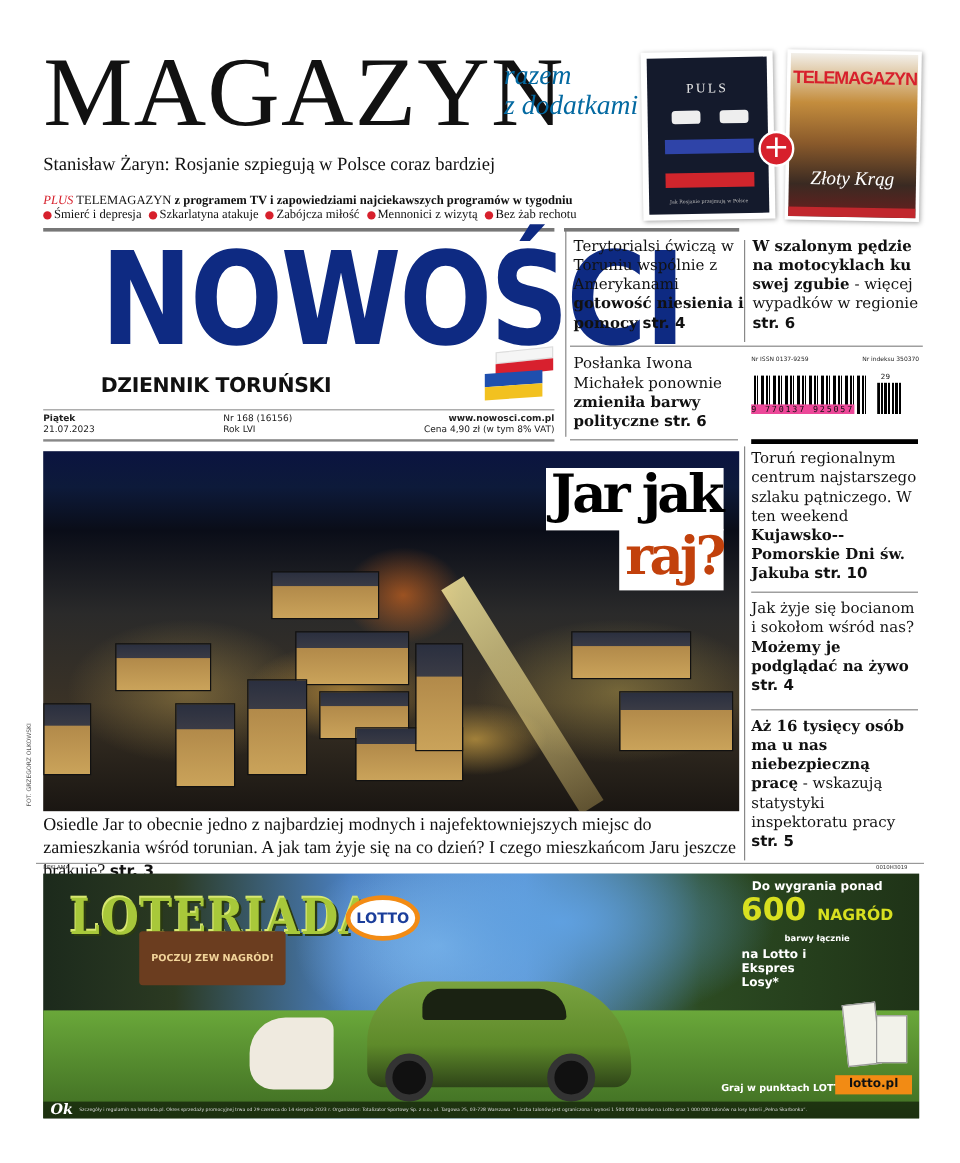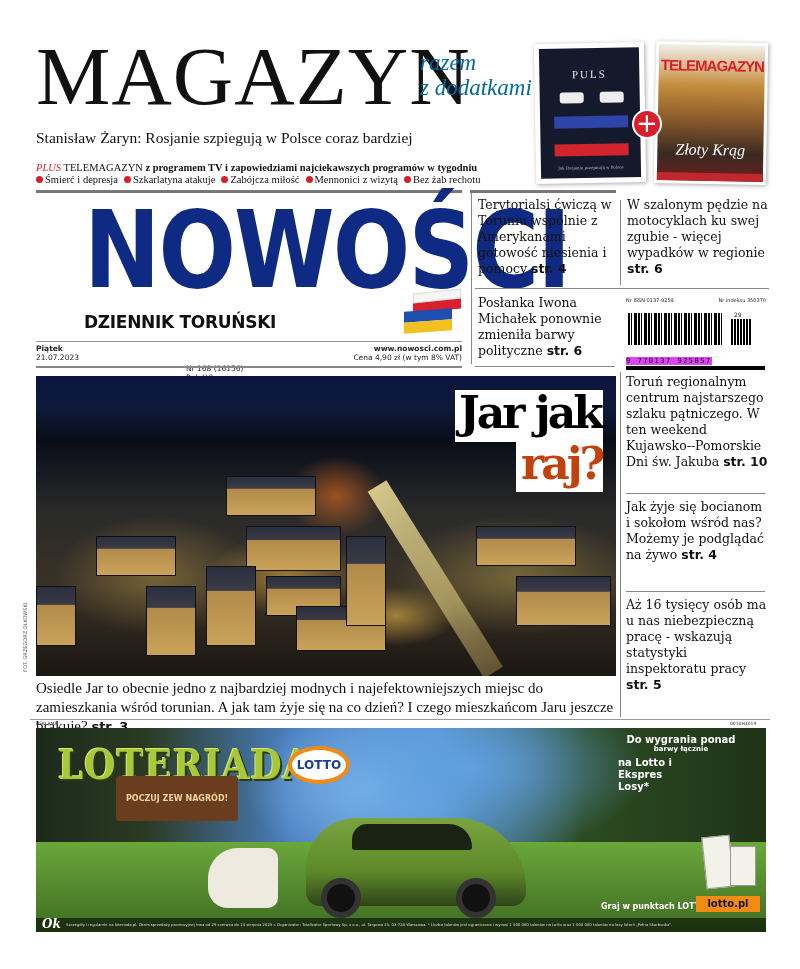--- a/index.html
+++ b/index.html
@@ -43,38 +43,38 @@
   .flag-pl { left: 413px; top: 291px; width: 48px; height: 20px; transform: skewY(-6deg); }
   .flag-pl .w { height: 50%; background: #f5f5f5; border: 1px solid #ddd; }
   .flag-pl .r { height: 50%; background: #d8202e; }
   .flag-ua { left: 404px; top: 310px; width: 48px; height: 22px; transform: skewY(-4deg); }
   .flag-ua .b { height: 50%; background: #1f4fae; }
   .flag-ua .y { height: 50%; background: #f2c120; }
 
   .issue-rule-top { left: 36px; top: 341px; width: 426px; height: 1px; background: #999; }
   .issue-row { left: 36px; top: 344px; width: 426px; font-family: "DejaVu Sans", sans-serif; font-size: 7.5px; line-height: 9px; color: #222; }
   .issue-row .c1 { position: absolute; left: 0; }
-  .issue-row .c2 { position: absolute; left: 150px; margin-top: 20px; }
+  .issue-row .c2 { position: absolute; left: 150px; }
   .issue-row .c3 { position: absolute; right: 0; text-align: right; }
   .issue-row .b { font-weight: bold; }
   .issue-rule-bot { left: 36px; top: 366px; width: 426px; height: 2px; background: #888; }
 
   
   .vrule { background: #888; width: 1px; }
   .teaser { font-family: "DejaVu Serif", serif; font-size: 12.5px; line-height: 16px; color: #111; }
-  .teaser .b { font-weight: normal; margin-top: 26px; }
+  .teaser .b { font-weight: bold; margin-top: 26px; }
   .teaser .s { font-family: "DejaVu Sans", sans-serif; font-weight: bold; }
   .hrule { background: #888; height: 1px; }
 
   .barcode-wrap { left: 626px; top: 297px; width: 140px; height: 60px; }
   .barcode-top { font-family: "DejaVu Sans", sans-serif; font-size: 5px; display: flex; justify-content: space-between; color: #222; }
   .bars { position: absolute; left: 2px; top: 16px; width: 96px; height: 32px; background: repeating-linear-gradient(90deg, #000 0 2px, #fff 2px 3px, #000 3px 4px, #fff 4px 6px, #000 6px 9px, #fff 9px 10px); }
   .bars2 { position: absolute; left: 105px; top: 22px; width: 20px; height: 26px; background: repeating-linear-gradient(90deg, #000 0 2px, #fff 2px 3px, #000 3px 5px, #fff 5px 6px); }
   .addon { position: absolute; left: 108px; top: 14px; font-family: "DejaVu Sans", sans-serif; font-size: 6px; }
-  .barcode-num { position: absolute; left: 0; top: 60px; font-family: "DejaVu Sans Mono", monospace; font-size: 7px; letter-spacing: 1.5px; background: #d946ef; }
+  .barcode-num { position: absolute; left: 0; top: 40px; font-family: "DejaVu Sans Mono", monospace; font-size: 7px; letter-spacing: 1.5px; background: #ec4899; }
   .thick-black { left: 626px; top: 366px; width: 139px; height: 4px; background: #000; }
 
   
   .photo { left: 36px; top: 376px; width: 580px; height: 300px; overflow: hidden;
     background:
       radial-gradient(ellipse 60px 30px at 360px 240px, rgba(255,200,80,.55), transparent),
       radial-gradient(ellipse 80px 40px at 250px 200px, rgba(255,190,70,.5), transparent),
       radial-gradient(ellipse 50px 40px at 300px 120px, rgba(255,120,30,.55), transparent),
       radial-gradient(ellipse 120px 60px at 480px 200px, rgba(230,200,90,.35), transparent),
       radial-gradient(ellipse 100px 60px at 120px 200px, rgba(230,190,90,.35), transparent),
@@ -302,20 +302,21 @@
   <div class="loteriada">LOTERIADA</div>
   <div class="zew">POCZUJ ZEW NAGRÓD!</div>
   <div class="lotto-logo">LOTTO</div>
   <div class="scooter"></div>
   <div class="car"></div>
   <div class="car-win"></div>
   <div class="wheel" style="left:285px;top:150px;"></div>
   <div class="wheel" style="left:420px;top:150px;"></div>
   <div class="ad-right">
     <div class="ad-r1">Do wygrania ponad</div>
+    <div class="ad-600"><span style="font-size:26px;">600</span> <span>NAGRÓD</span></div>
     <div class="ad-r2">barwy łącznie</div>
     <div class="ad-na" style="width:60px;">na Lotto i Ekspres Losy*</div>
   </div>
   <div class="ticket" style="left:668px;top:108px;width:28px;height:52px;transform:rotate(-6deg);"></div>
   <div class="ticket" style="left:694px;top:118px;width:26px;height:40px;"></div>
   <div class="ad-graj">Graj w punktach LOTTO i na</div>
   <div class="lotto-pl">lotto.pl</div>
   <div class="ad-fine">Szczegóły i regulamin na loteriada.pl. Okres sprzedaży promocyjnej trwa od 29 czerwca do 14 sierpnia 2023 r. Organizator: Totalizator Sportowy Sp. z o.o., ul. Targowa 25, 03-728 Warszawa. * Liczba talonów jest ograniczona i wynosi 1 500 000 talonów na Lotto oraz 1 000 000 talonów na losy loterii „Pełna Skarbonka”.</div>
   <div class="ad-ok">Ok</div>
 </div>

